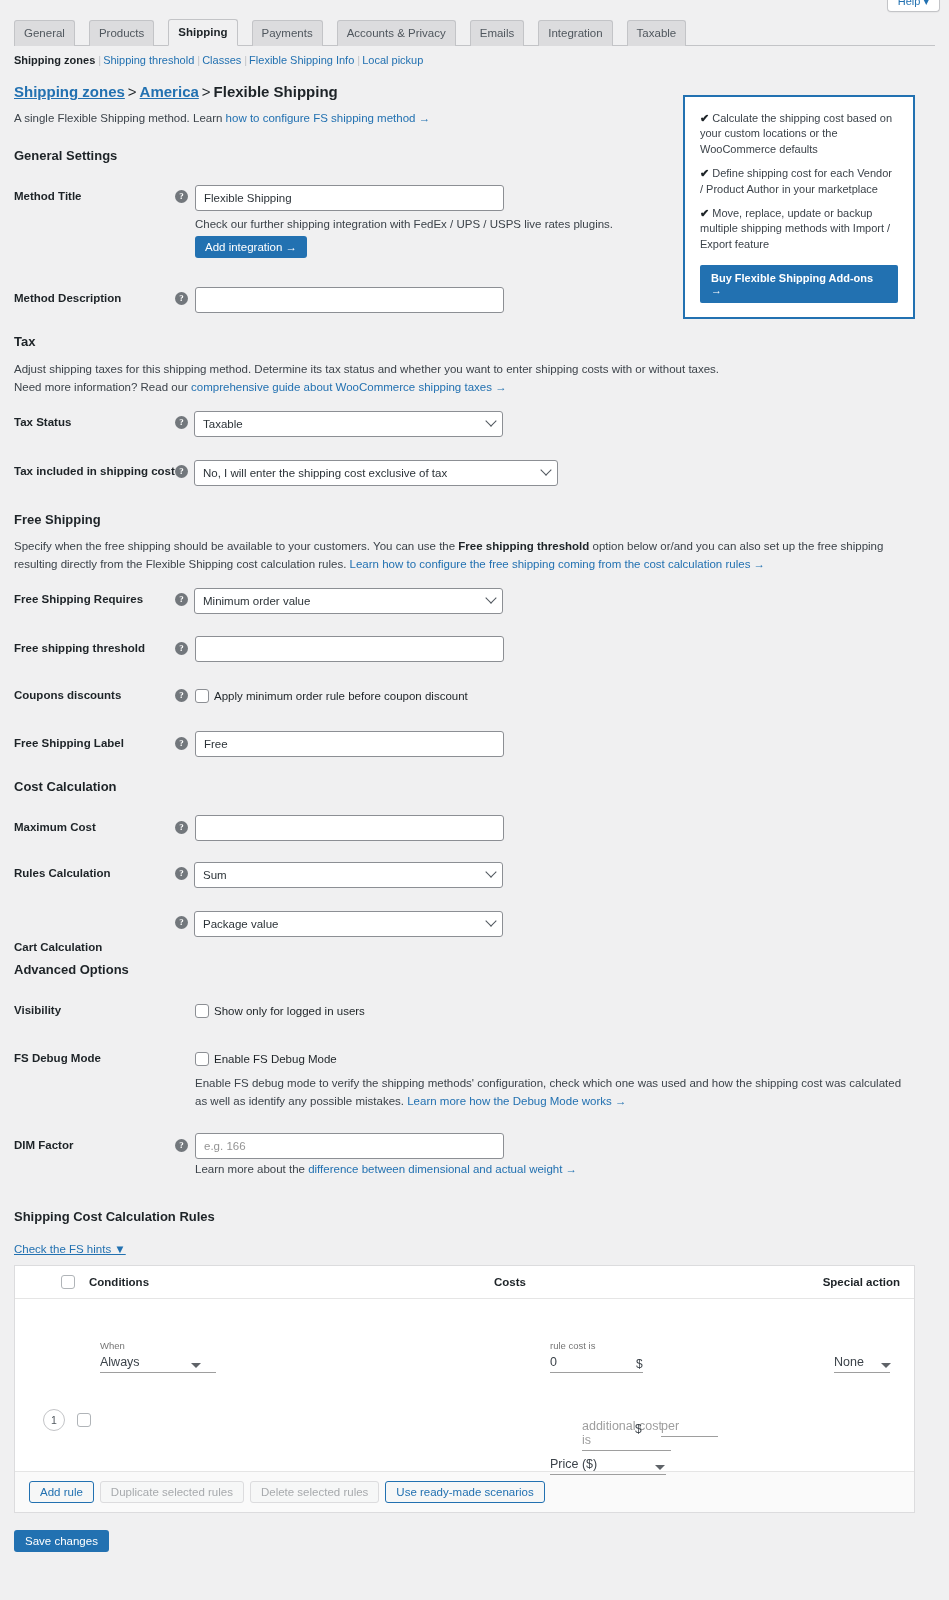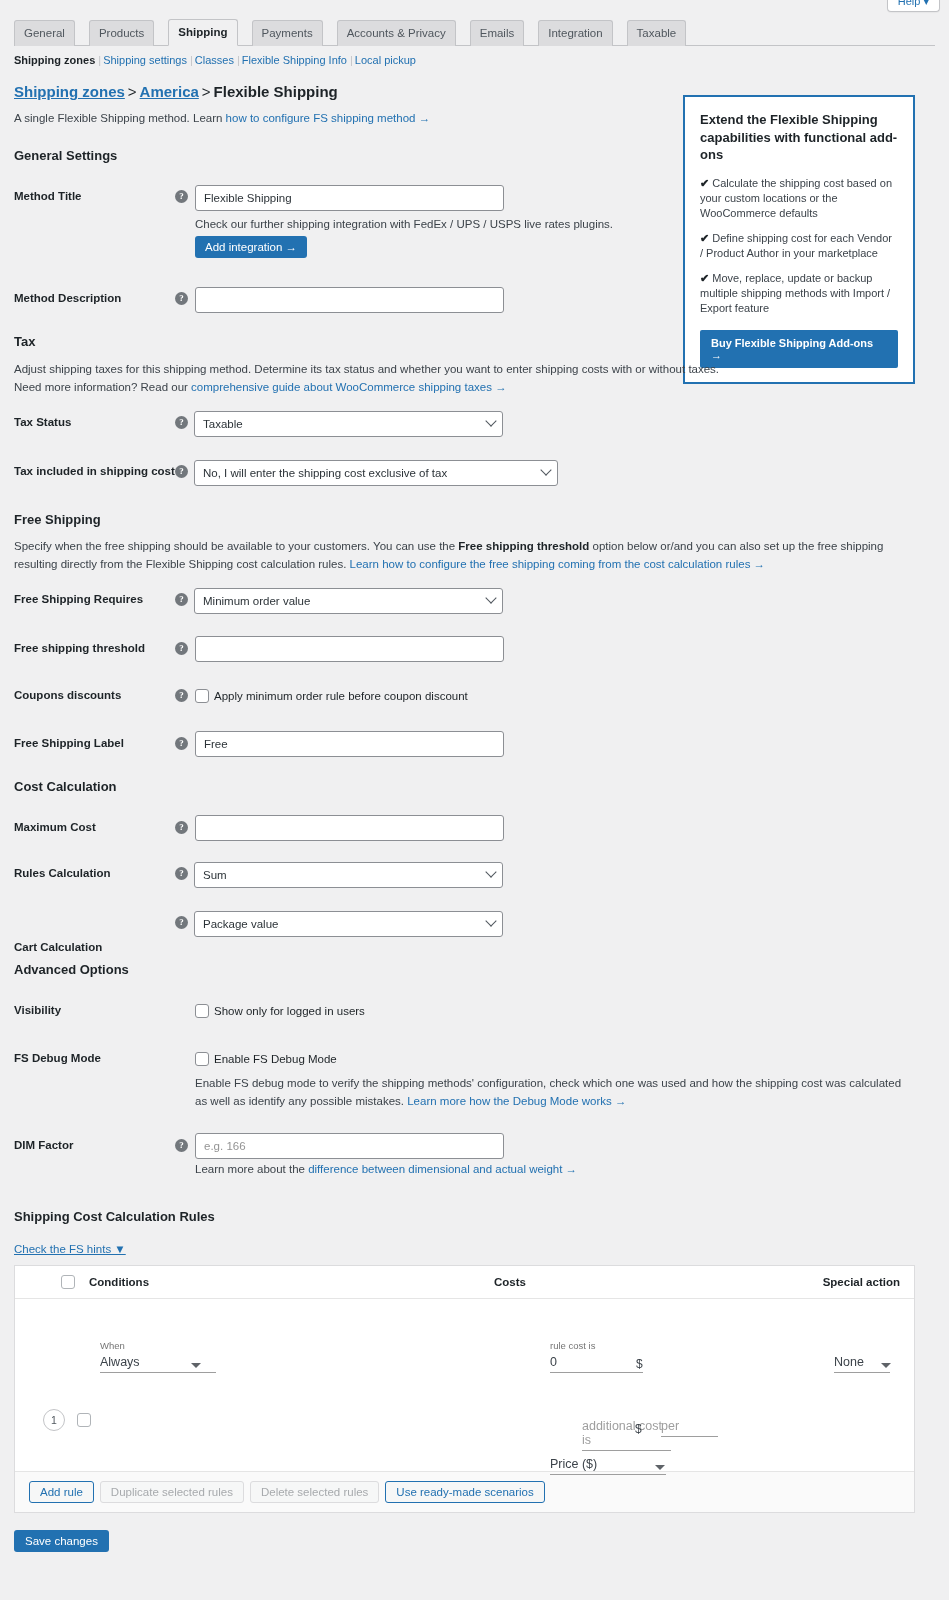--- a/index.html
+++ b/index.html
@@ -178,33 +178,32 @@
     <div class="tab">Products</div>
     <div class="tab active">Shipping</div>
     <div class="tab">Payments</div>
     <div class="tab">Accounts &amp; Privacy</div>
     <div class="tab">Emails</div>
     <div class="tab">Integration</div>
     <div class="tab">Taxable</div>
   </div>
 
   <div class="subnav">
-    <b>Shipping zones</b><span class="sep">|</span><a>Shipping settings</a><span class="sep">|</span><a>Classes</a><span class="sep">|</span><a>Flexible Shipping Info</a><span class="sep">|</span><a>Local pickup</a>
+    <b>Shipping zones</b><span class="sep">|</span><a>Shipping threshold</a><span class="sep">|</span><a>Classes</a><span class="sep">|</span><a>Flexible Shipping Info</a><span class="sep">|</span><a>Local pickup</a>
   </div>
 
   <div class="crumb">
     <a>Shipping zones</a><span class="gt">&gt;</span><a>America</a><span class="gt">&gt;</span><span>Flexible Shipping</span>
   </div>
 
   <div class="lead">
     <span>A single Flexible Shipping method. Learn </span><a>how to configure FS shipping method →</a>
   </div>
 
   <div class="promo">
-    <h3>Extend the Flexible Shipping capabilities with functional add-ons</h3>
     <ul>
       <li><span class="ck">✔</span><span>Calculate the shipping cost based on your custom locations or the WooCommerce defaults</span></li>
       <li><span class="ck">✔</span><span>Define shipping cost for each Vendor / Product Author in your marketplace</span></li>
       <li><span class="ck">✔</span><span>Move, replace, update or backup multiple shipping methods with Import / Export feature</span></li>
     </ul>
     <div class="promo-btn">Buy Flexible Shipping Add-ons →</div>
   </div>
 
   <div class="form">
 

